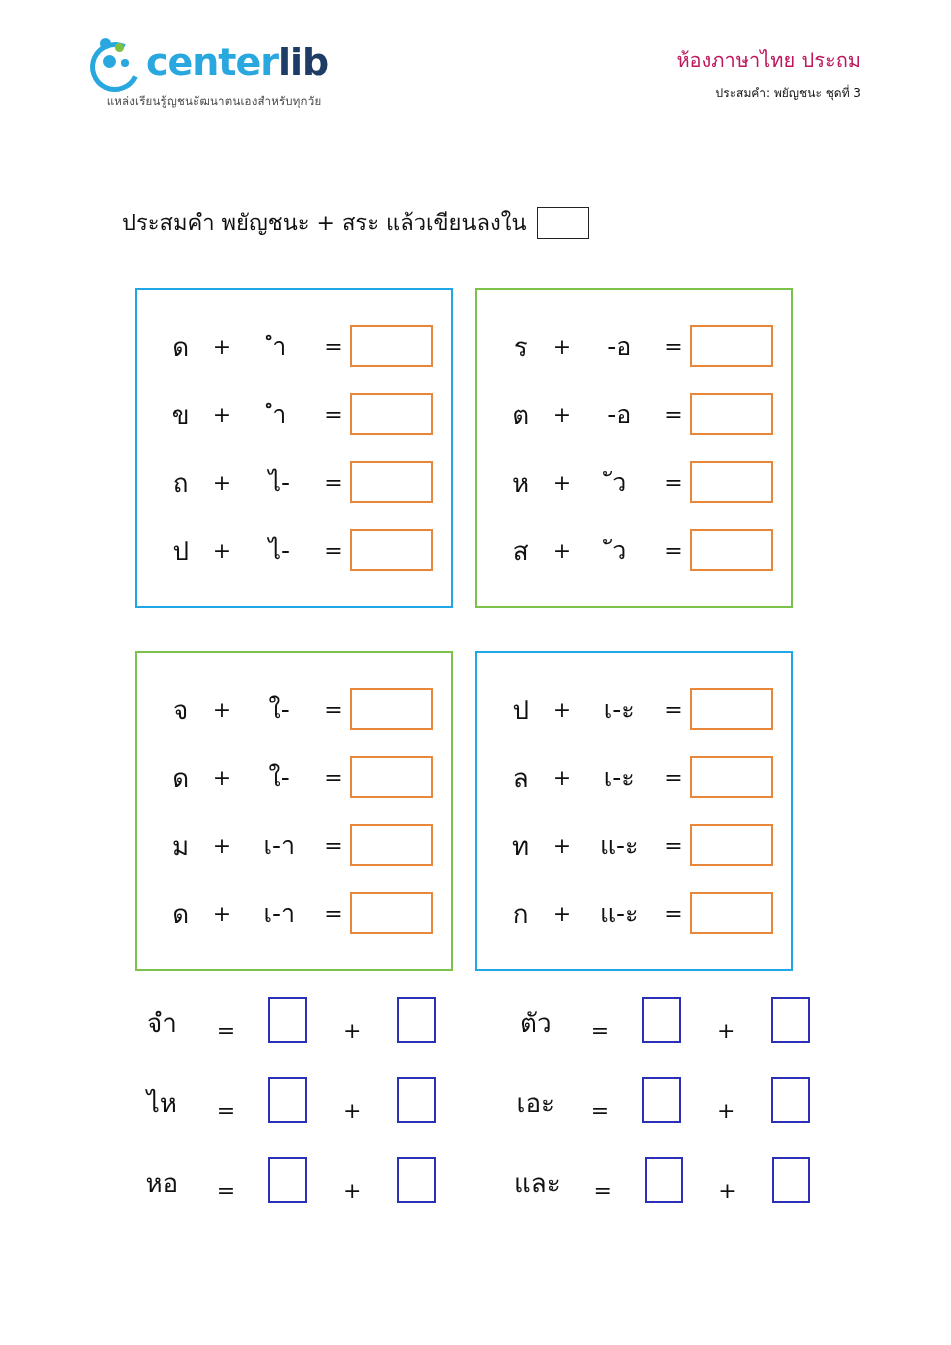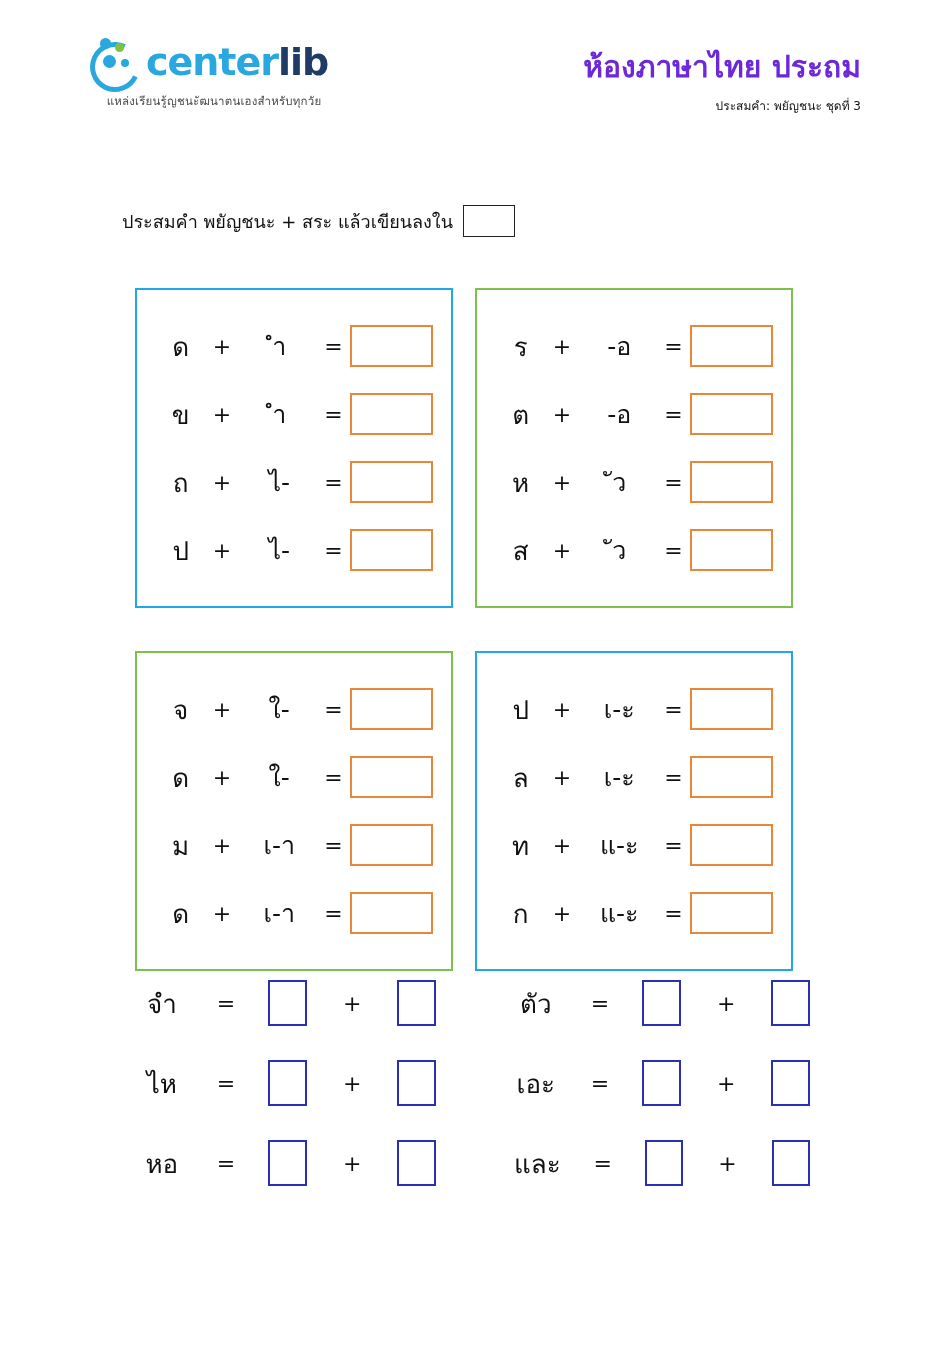--- a/index.html
+++ b/index.html
@@ -78,42 +78,42 @@
     width: 252px;
   }
 
   .title-block {
     position: absolute;
     right: 90px;
     top: 18px;
     text-align: right;
   }
   .doc-title {
-    font-size: 30px;
-    font-weight: bold;
-    color: #6d28d9;
+    font-size: 20px;
+    font-weight: normal;
+    color: #be185d;
     line-height: 1.25;
     white-space: nowrap;
   }
   .doc-subtitle {
     margin-top: 10px;
     font-size: 12px;
     color: #111111;
     white-space: nowrap;
   }
 
   
   .instruction {
     position: absolute;
     left: 122px;
     top: 205px;
     display: flex;
     align-items: center;
     gap: 10px;
-    font-size: 18px;
+    font-size: 22px;
     color: #111;
   }
   .instruction .demo-box {
     width: 50px;
     height: 30px;
     border: 1.6px solid #222;
     background: #fff;
   }
 
   
@@ -182,21 +182,21 @@
     top: 963px;
     width: 670px;
   }
   .dec-cols {
     display: flex;
     gap: 78px;
   }
   .dec-col { width: 296px; }
   .dec-row {
     display: flex;
-    align-items: center;
+    align-items: flex-end;
     height: 80px;
     gap: 32px;
   }
   .dec-word {
     width: 72px;
     font-size: 26px;
     color: #111;
     text-align: center;
     white-space: nowrap;
   }

